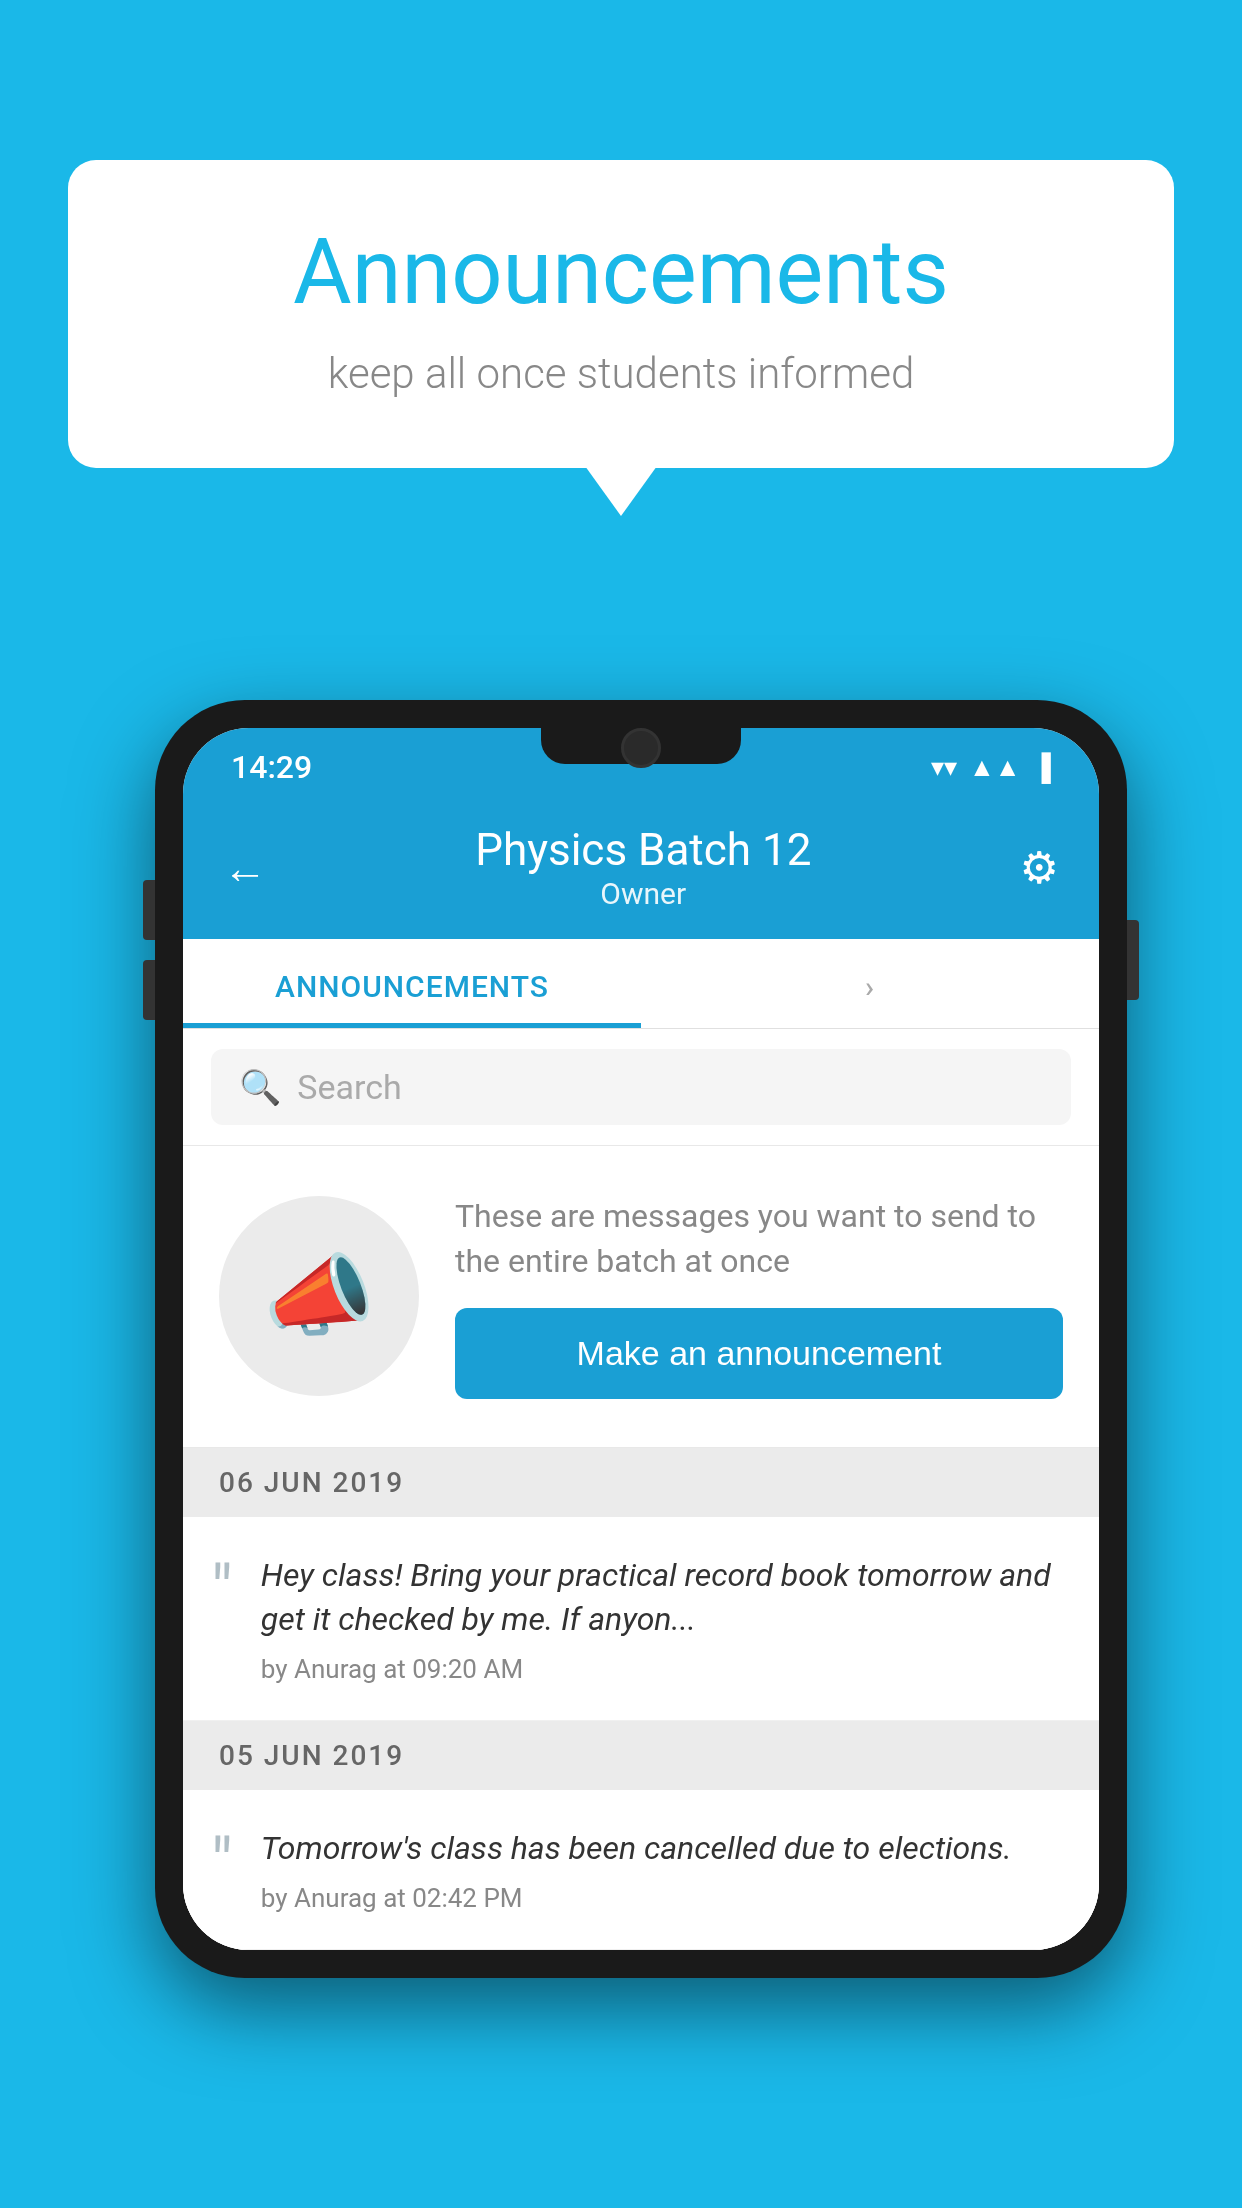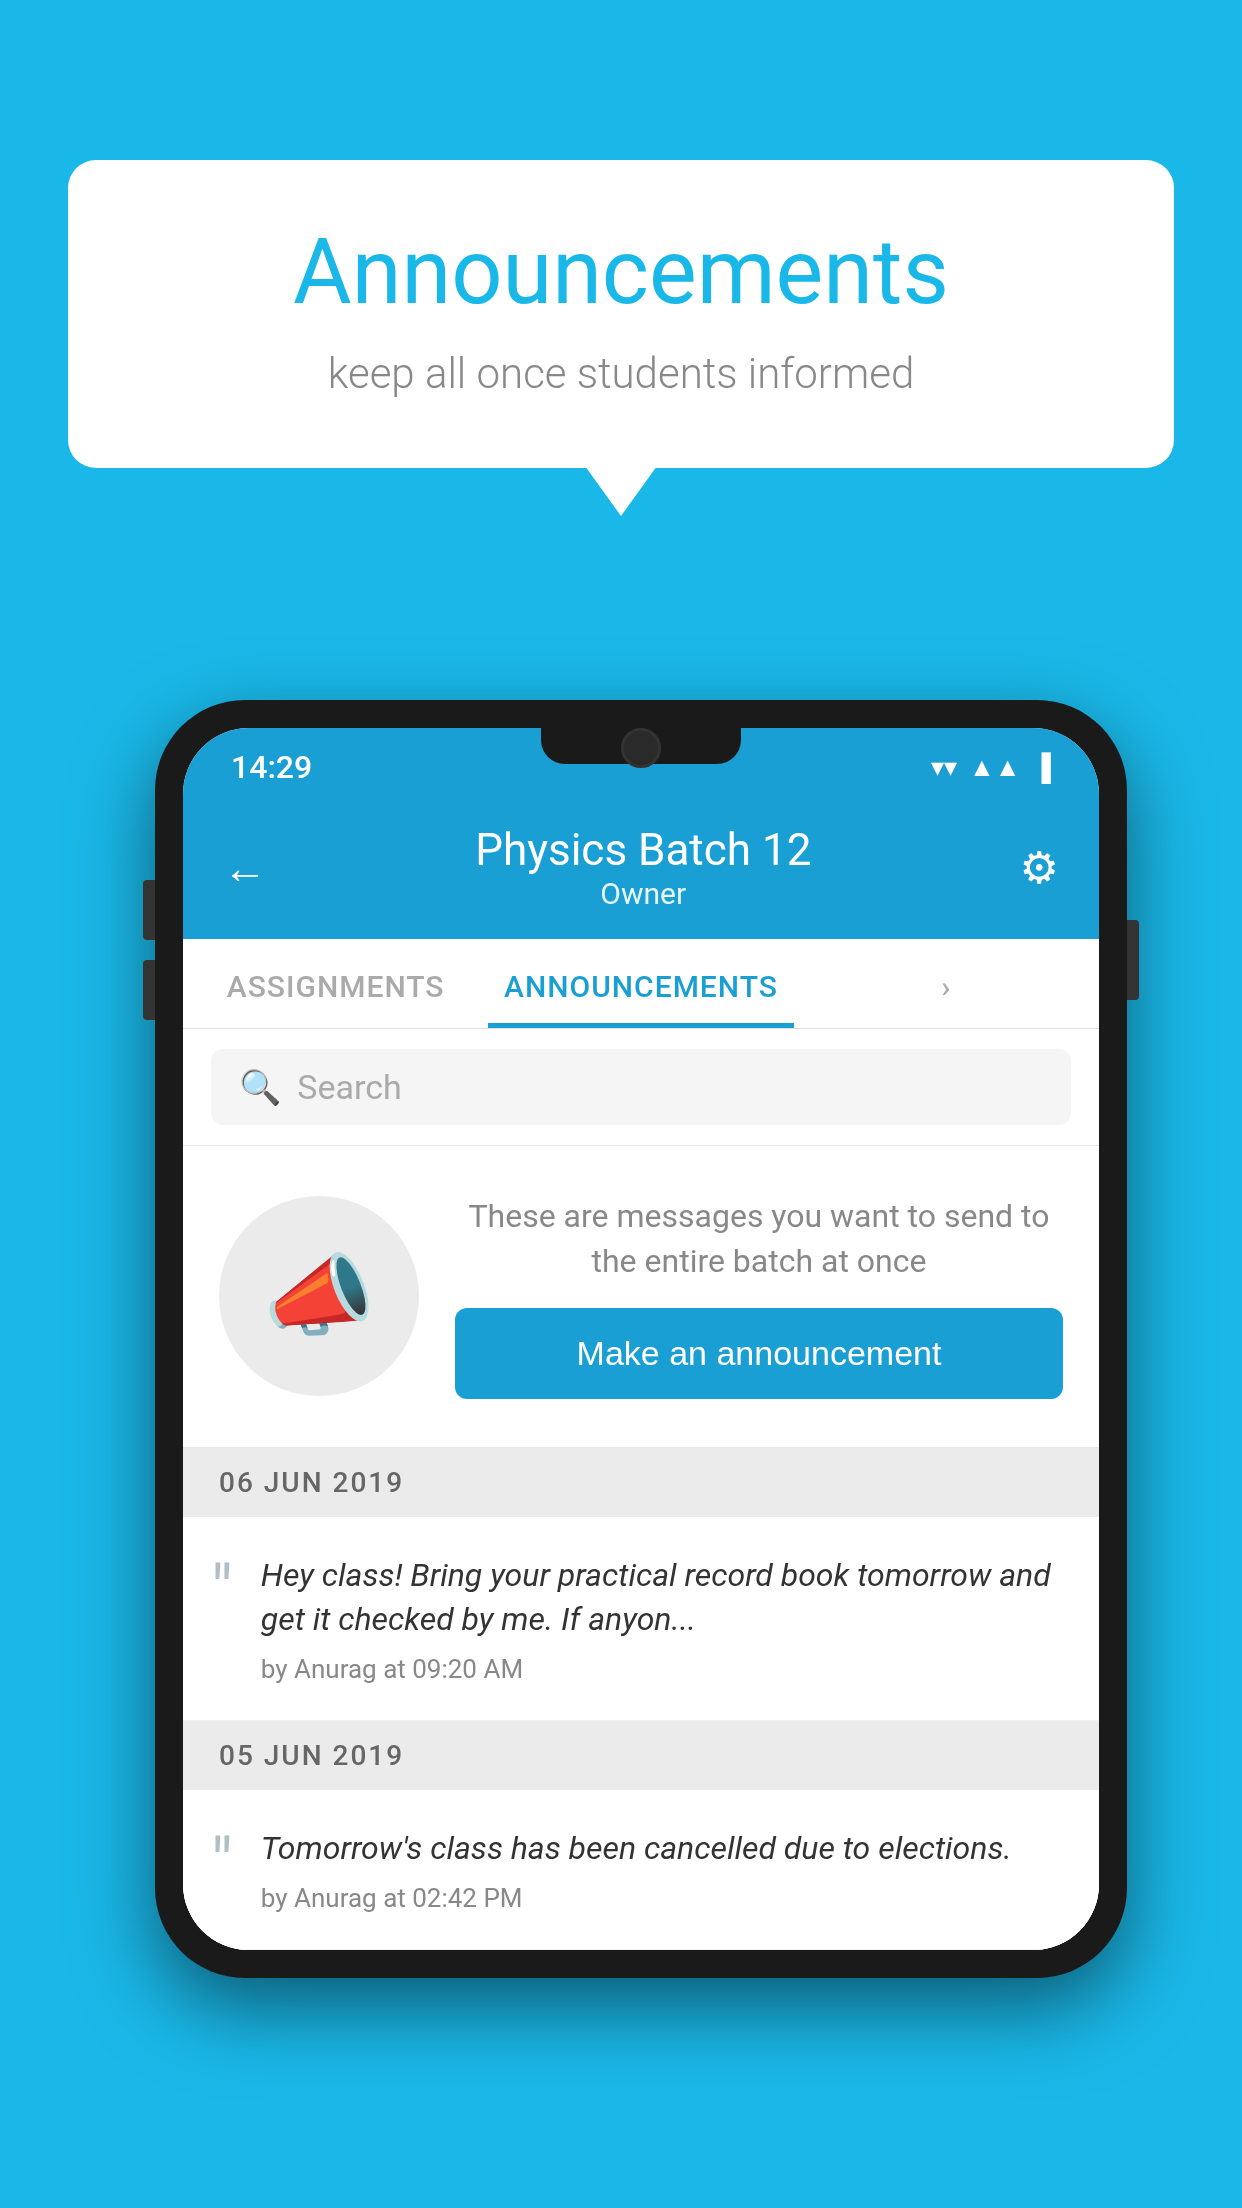--- a/index.html
+++ b/index.html
@@ -266,21 +266,20 @@
       flex: 1;
       display: flex;
       flex-direction: column;
       gap: 24px;
     }
 
     .announcement-desc {
       color: #888;
       font-size: 32px;
       line-height: 1.4;
-      text-align: center;
     }
 
     .make-announcement-btn {
       background: #1a9fd4;
       color: white;
       border: none;
       border-radius: 12px;
       padding: 26px 32px;
       font-size: 34px;
       font-weight: 500;
@@ -399,23 +398,20 @@
       <div class="app-header">
         <span class="header-back">←</span>
         <div class="header-center">
           <div class="header-title">Physics Batch 12</div>
           <div class="header-subtitle">Owner</div>
         </div>
         <span class="header-gear">⚙</span>
       </div>
 
       <div class="tabs-bar">
-        <div class="tab-item">
-          <span>ASSIGNMENTS</span>
-        </div>
         <div class="tab-item active">
           <span>ANNOUNCEMENTS</span>
         </div>
         <div class="tab-item">
           <span>›</span>
         </div>
       </div>
 
       <div class="content-area">
 

